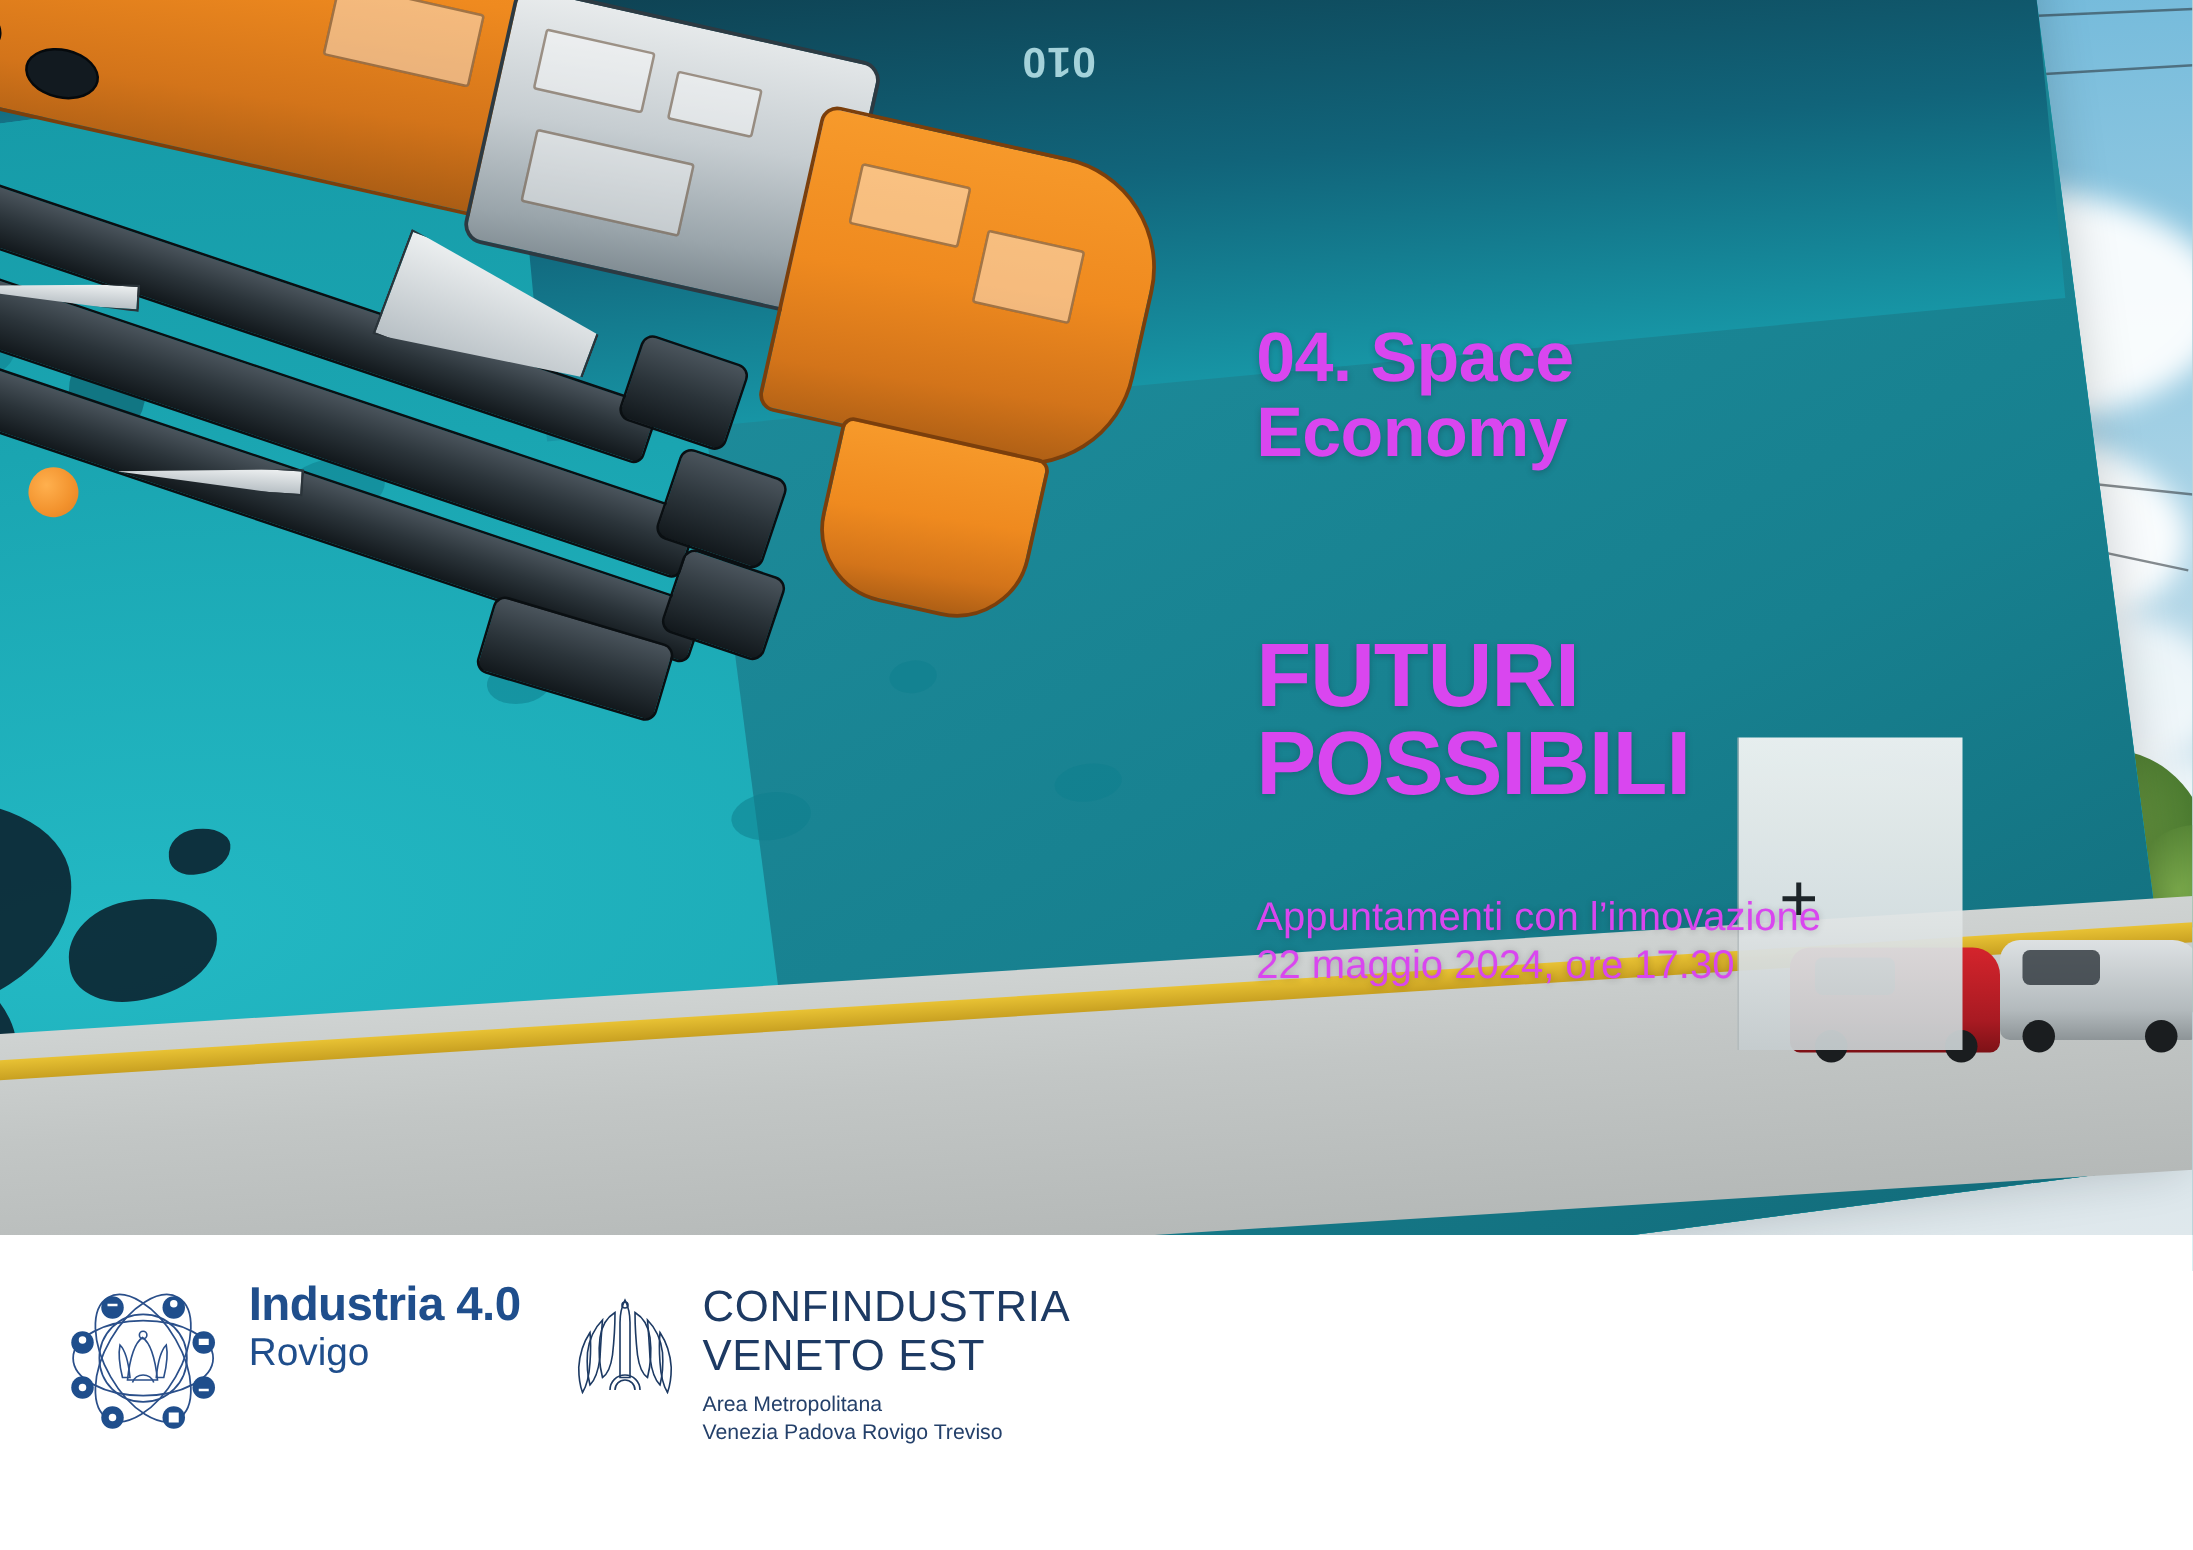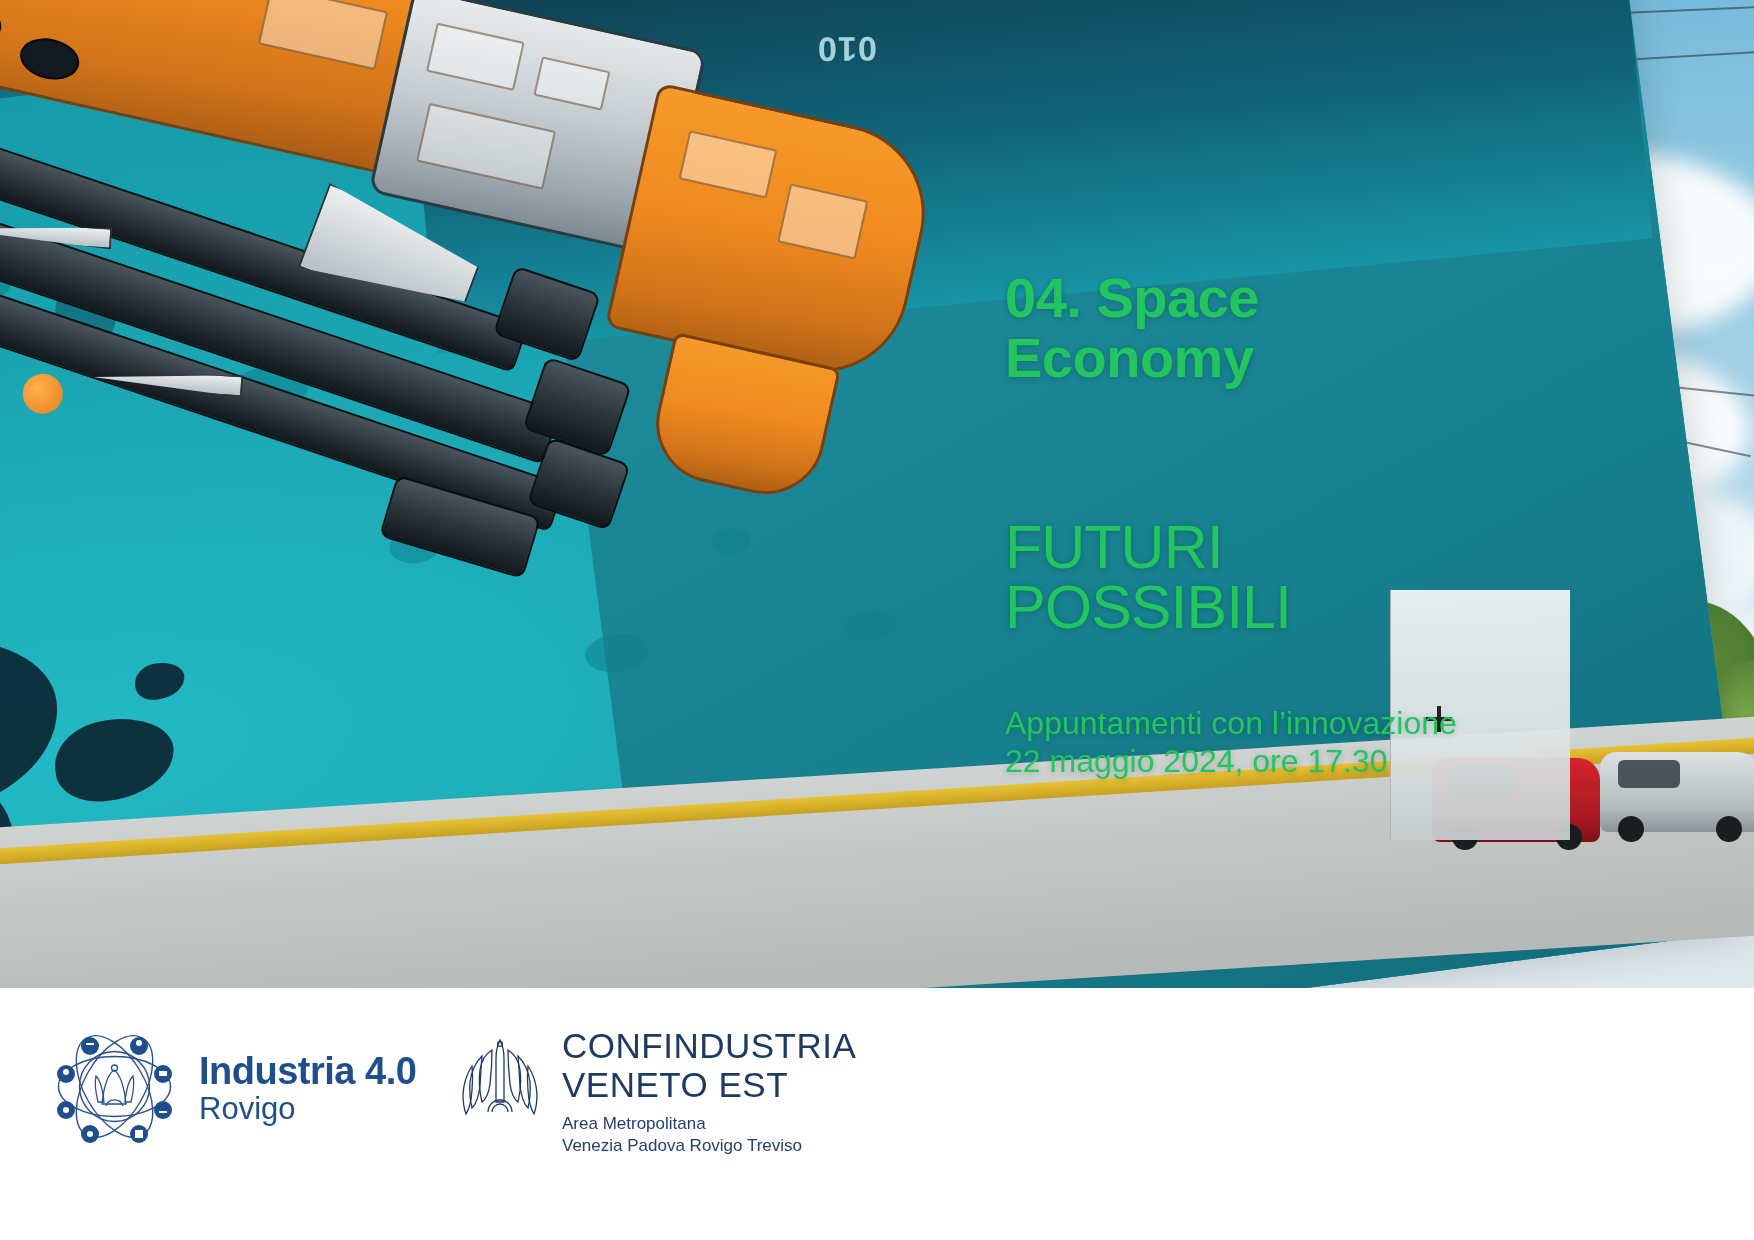--- a/index.html
+++ b/index.html
@@ -206,37 +206,37 @@
     position: absolute;
     width: 26px; height: 26px;
     border-radius: 50%;
     background: #1a1d1f;
   }
 
   
   .hero-text {
     position: absolute;
     left: 1005px;
-    top: 268px;
+    top: 256px;
     width: 700px;
-    color: #22c55e;
+    color: #d946ef;
     text-shadow: 0 1px 6px rgba(0,0,0,.22);
   }
   .series-title {
     font-size: 56px;
     line-height: 1.07;
     font-weight: 700;
     letter-spacing: -0.5px;
     white-space: pre-line;
   }
   .main-title {
     margin-top: 130px;
-    font-size: 61px;
+    font-size: 72px;
     line-height: 0.98;
-    font-weight: 400;
+    font-weight: 700;
     letter-spacing: -1px;
     white-space: pre-line;
   }
   .meta {
     margin-top: 68px;
     font-size: 32px;
     line-height: 1.18;
     font-weight: 400;
     white-space: pre-line;
   }
@@ -258,21 +258,20 @@
     left: 0; top: 988px;
     width: 1754px; height: 252px;
     background: #ffffff;
     display: flex;
     align-items: center;
   }
   .logo-i40 {
     position: absolute;
     left: 52px; top: 36px;
     display: flex;
-    align-items: center;
     gap: 22px;
   }
   .i40-text { color: #1f4e8c; line-height: 1.08; }
   .i40-line1 { font-size: 38px; font-weight: 700; letter-spacing: -0.5px; }
   .i40-line2 { font-size: 31px; font-weight: 400; letter-spacing: 0px; margin-top: 4px; }
 
   .logo-confind {
     position: absolute;
     left: 458px; top: 38px;
     display: flex;

